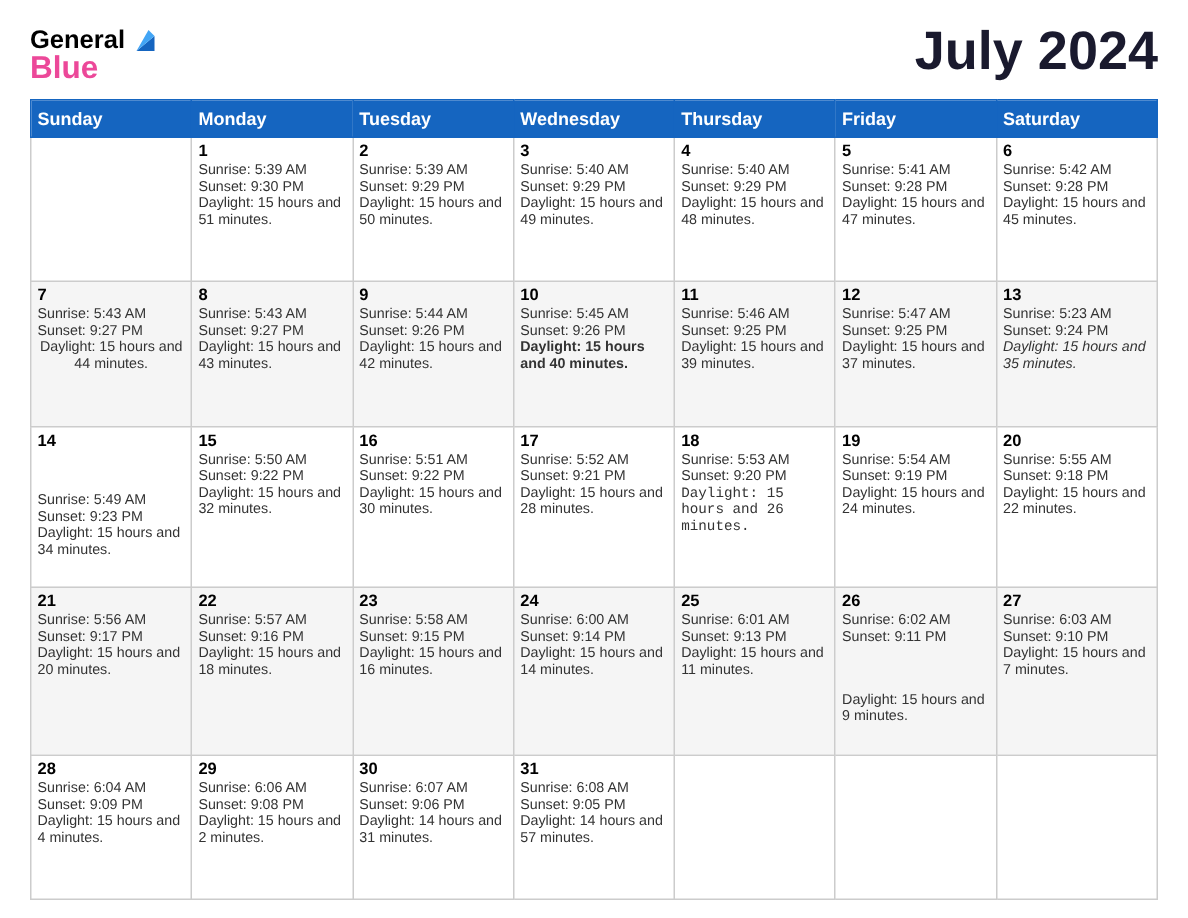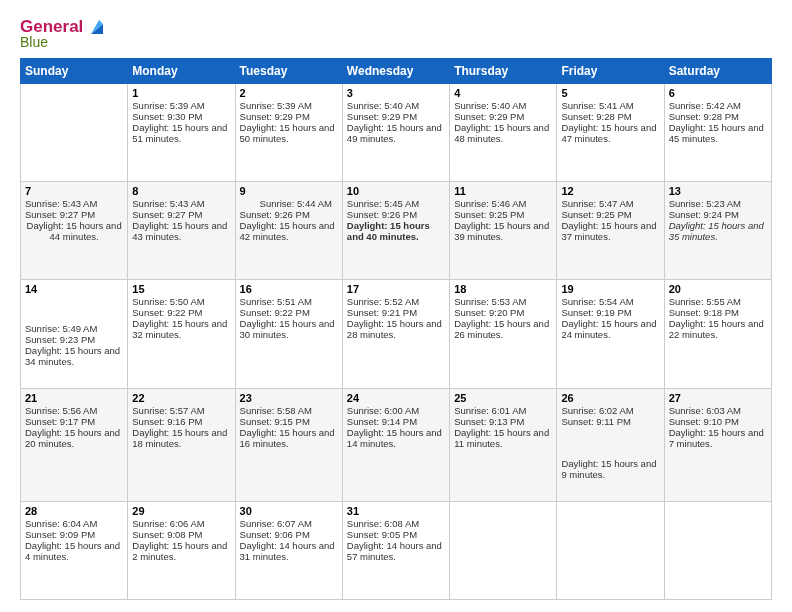--- a/index.html
+++ b/index.html
@@ -85,30 +85,31 @@
     }
   </style>
 </head>
 <body>
 
 <div class="page">
   <div class="header">
     <div class="logo">
       <div>
         <div style="display:flex;align-items:center;">
-          <span class="logo-general" style="font-size:17px;font-weight:bold;color:#be185d;">General</span>
+          <span class="logo-general" style="font-size:17px;font-weight:bold;color:#000000;">General</span>
           <svg width="22" height="22" viewBox="0 0 22 22" style="margin-left:2px;">
             <polygon points="6,18 18,8 18,18" fill="#1565c0"></polygon>
             <polygon points="6,18 14,4 18,8" fill="#42a5f5"></polygon>
           </svg>
         </div>
-        <span class="logo-blue" style="font-size:14px;font-weight:normal;color:#4d7c0f;display:block;margin-top:-4px;">Blue</span>
+        <span class="logo-blue" style="font-size:21px;font-weight:bold;color:#ec4899;display:block;margin-top:-4px;">Blue</span>
       </div>
     </div>
     <div class="title-block">
+      <div class="month-title">July 2024</div>
     </div>
   </div>
 
   <table class="calendar">
     <thead>
       <tr>
         <th>Sunday</th>
         <th>Monday</th>
         <th>Tuesday</th>
         <th>Wednesday</th>
@@ -165,21 +166,21 @@
             <span style="display: block; text-align: center;">Daylight: 15 hours and 44 minutes.</span>
           </td>
           <td>
             <span class="day-num">8</span>
             <span style="display: block;">Sunrise: 5:43 AM</span>
             <span style="display: block;">Sunset: 9:27 PM</span>
             <span style="display: block;">Daylight: 15 hours and 43 minutes.</span>
           </td>
           <td>
             <span class="day-num">9</span>
-            <span style="display: block; margin-left: 20px;">Sunrise: 5:44 AM</span>
+            <span style="display: block;">Sunrise: 5:44 AM</span>
             <span style="display: block;">Sunset: 9:26 PM</span>
             <span style="display: block;">Daylight: 15 hours and 42 minutes.</span>
           </td>
           <td>
             <span class="day-num">10</span>
             <span style="display: block;">Sunrise: 5:45 AM</span>
             <span style="display: block;">Sunset: 9:26 PM</span>
             <span style="display: block; font-weight: bold;">Daylight: 15 hours and 40 minutes.</span>
           </td>
           <td>
@@ -223,21 +224,21 @@
           <td>
             <span class="day-num">17</span>
             <span style="display: block;">Sunrise: 5:52 AM</span>
             <span style="display: block;">Sunset: 9:21 PM</span>
             <span style="display: block;">Daylight: 15 hours and 28 minutes.</span>
           </td>
           <td>
             <span class="day-num">18</span>
             <span style="display: block;">Sunrise: 5:53 AM</span>
             <span style="display: block;">Sunset: 9:20 PM</span>
-            <span style="display: block;">Daylight: 15 hours and 26 minutes.</span>
+            <span style="display: block; font-family: Liberation Mono, monospace;">Daylight: 15 hours and 26 minutes.</span>
           </td>
           <td>
             <span class="day-num">19</span>
             <span style="display: block;">Sunrise: 5:54 AM</span>
             <span style="display: block;">Sunset: 9:19 PM</span>
             <span style="display: block;">Daylight: 15 hours and 24 minutes.</span>
           </td>
           <td>
             <span class="day-num">20</span>
             <span style="display: block;">Sunrise: 5:55 AM</span>

